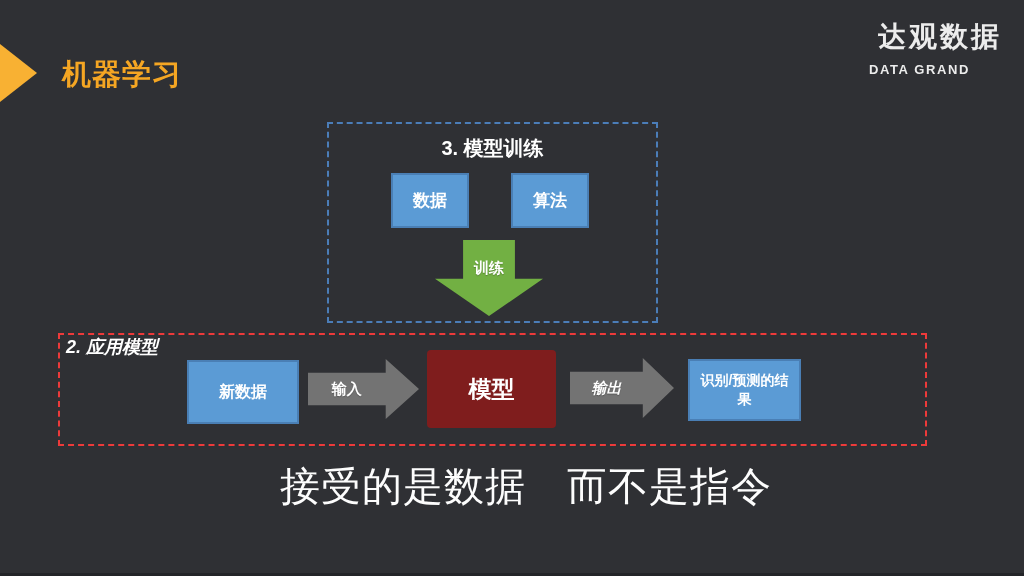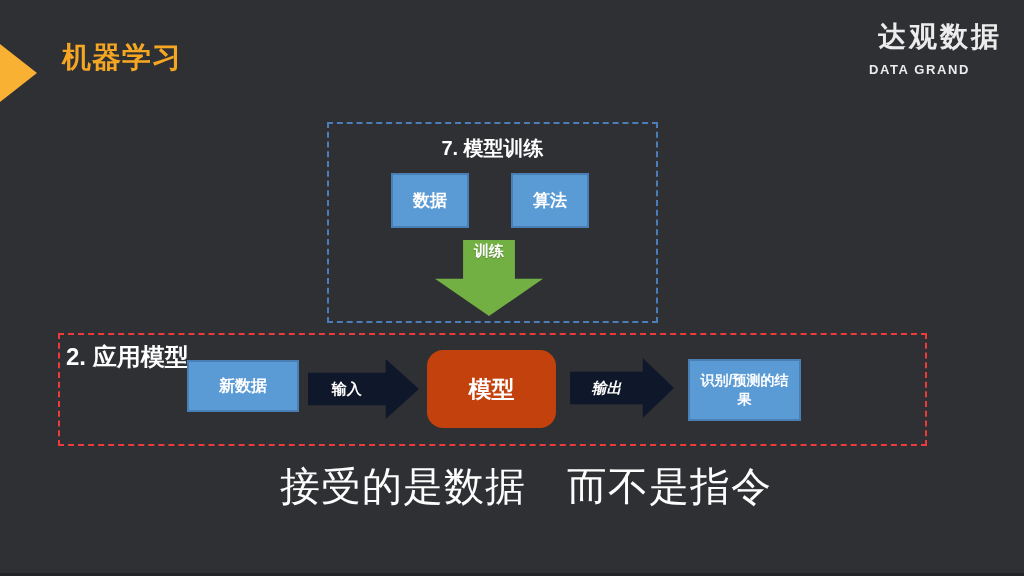--- a/index.html
+++ b/index.html
@@ -18,21 +18,21 @@
   
   .chevron {
     position: absolute;
     left: 0; top: 44px;
     width: 37px; height: 58px;
     background: #f8b133;
     clip-path: polygon(0 0, 100% 50%, 0 100%);
   }
   .slide-title {
     position: absolute;
-    left: 62px; top: 38px;
+    left: 62px; top: 55px;
     font-size: 29px;
     font-weight: bold;
     color: #f5a623;
     letter-spacing: 1px;
     white-space: nowrap;
   }
   .logo {
     position: absolute;
     right: 22px; top: 23px;
     text-align: left;
@@ -93,58 +93,59 @@
   .box-algo  { left: 182px; top: 49px; width: 78px; height: 55px; font-size: 17px; }
   .arrow-down {
     position: absolute;
     left: 106px; top: 116px;
     width: 108px; height: 76px;
     background: #72b043;
     clip-path: polygon(26% 0, 74% 0, 74% 51%, 100% 51%, 50% 100%, 0 51%, 26% 51%);
     display: flex;
     justify-content: center;
     align-items: flex-start;
-    padding-top: 2px;
+    padding-top: 19px;
   }
   .arrow-down .arrow-label { font-size: 15px; }
 
   
   .apply-box {
     position: absolute;
     left: 58px; top: 333px;
     width: 869px; height: 113px;
     border: 2px dashed #ed3a3a;
   }
   .apply-label {
     position: absolute;
-    left: 6px; top: 6px;
-    font-size: 24px;
-    font-weight: bold;
-    white-space: nowrap;
-  }
-  .box-newdata { left: 127px; top: 25px; width: 112px; height: 52px; font-size: 16px; }
+    left: 6px; top: 0;
+    font-size: 18px;
+    font-weight: bold;
+    white-space: nowrap;
+    font-style: italic;
+  }
+  .box-newdata { left: 127px; top: 25px; width: 112px; height: 64px; font-size: 16px; }
   .arrow-right {
     position: absolute;
-    background: #0f172a;
+    background: #737373;
     clip-path: polygon(0 23%, 70% 23%, 70% 0, 100% 50%, 70% 100%, 70% 77%, 0 77%);
     display: flex;
     align-items: center;
   }
   .arrow-right .stem {
     width: 70%;
     text-align: center;
     font-size: 15px;
   }
   .arrow-input  { left: 248px; top: 24px; width: 111px; height: 60px; }
   .arrow-output { left: 510px; top: 23px; width: 104px; height: 60px; font-style: italic; }
   .box-model {
     left: 367px; top: 15px;
     width: 129px; height: 78px;
-    background: #c2410c;
-    border-radius: 16px;
+    background: #7f1d1d;
+    border-radius: 4px;
     font-size: 23px;
   }
   .box-result {
     left: 628px; top: 24px;
     width: 113px; height: 62px;
     font-size: 14px;
     line-height: 1.35;
     padding: 17px 7px;
   }
 
@@ -174,21 +175,21 @@
 <div class="slide">
 
   <div class="chevron"></div>
   <h1 class="slide-title">机器学习</h1>
   <div class="logo">
     <div class="logo-cn">达观数据</div>
     <div class="logo-en">DATA GRAND</div>
   </div>
 
   <section class="training-box">
-    <div class="training-title">7. 模型训练</div>
+    <div class="training-title">3. 模型训练</div>
     <div class="box blue box-data">数据</div>
     <div class="box blue box-algo">算法</div>
     <div class="arrow-down">
       <span class="arrow-label">训练</span>
     </div>
   </section>
 
   <section class="apply-box">
     <div class="apply-label">2. 应用模型</div>
     <div class="box blue box-newdata">新数据</div>

